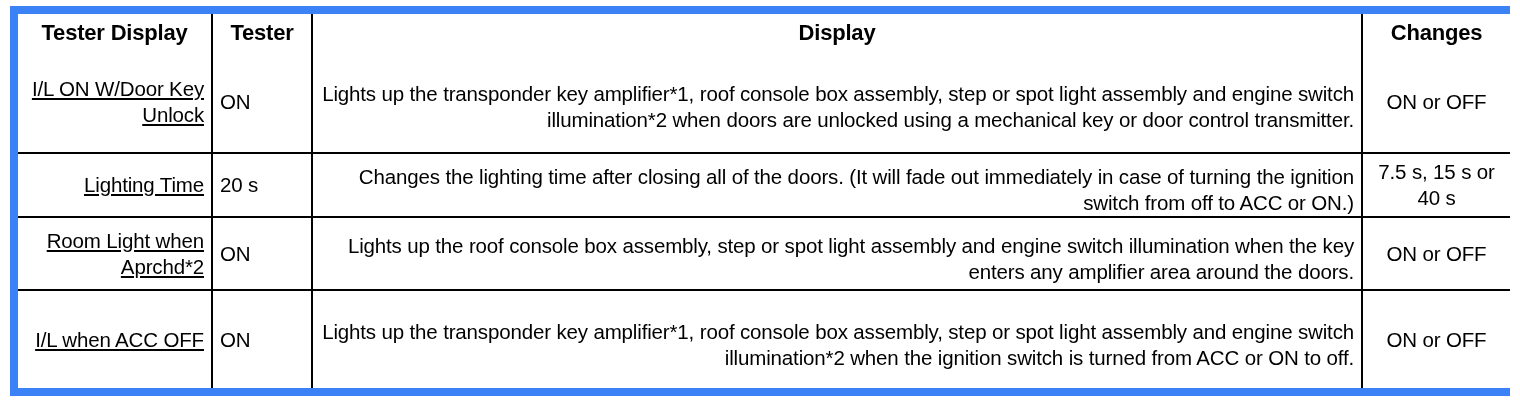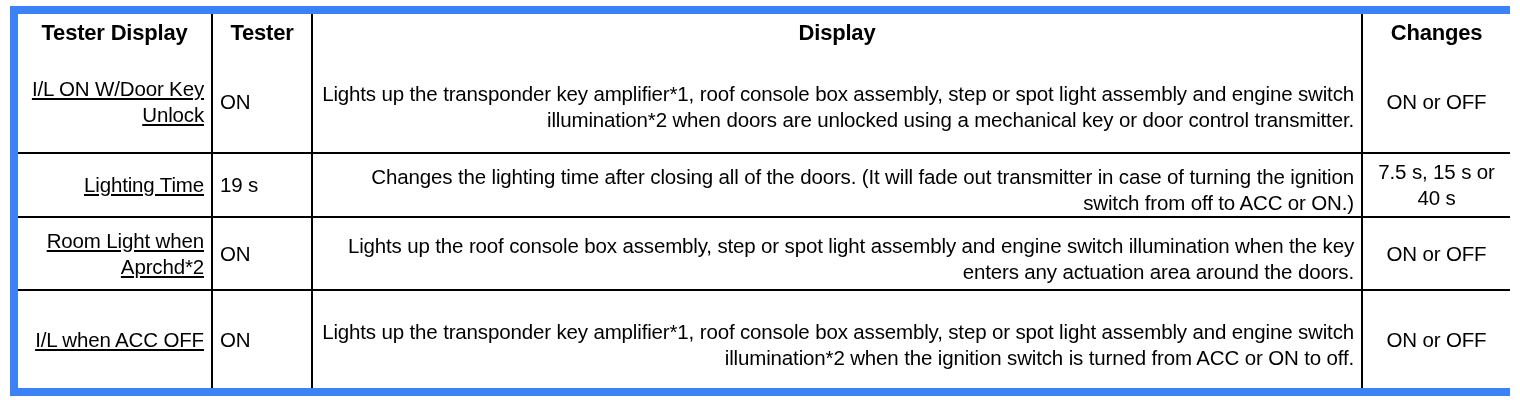--- a/index.html
+++ b/index.html
@@ -117,38 +117,38 @@
         </td>
         <td class="cell-setting">
           <div class="cell-pad">ON or OFF</div>
         </td>
       </tr>
       <tr class="r-mid">
         <td class="cell-display">
           <div class="cell-pad">Lighting Time</div>
         </td>
         <td class="cell-default">
-          <div class="cell-pad">19 s</div>
+          <div class="cell-pad">20 s</div>
         </td>
         <td class="cell-contents">
-          <div class="cell-pad">Changes the lighting time after closing all of the doors. (It will fade out transmitter in case of turning the ignition switch from off to ACC or ON.)</div>
+          <div class="cell-pad">Changes the lighting time after closing all of the doors. (It will fade out immediately in case of turning the ignition switch from off to ACC or ON.)</div>
         </td>
         <td class="cell-setting">
           <div class="cell-pad">7.5 s, 15 s or 40 s</div>
         </td>
       </tr>
       <tr class="r-mid2">
         <td class="cell-display">
           <div class="cell-pad">Room Light when Aprchd*2</div>
         </td>
         <td class="cell-default">
           <div class="cell-pad">ON</div>
         </td>
         <td class="cell-contents">
-          <div class="cell-pad">Lights up the roof console box assembly, step or spot light assembly and engine switch illumination when the key enters any actuation area around the doors.</div>
+          <div class="cell-pad">Lights up the roof console box assembly, step or spot light assembly and engine switch illumination when the key enters any amplifier area around the doors.</div>
         </td>
         <td class="cell-setting">
           <div class="cell-pad">ON or OFF</div>
         </td>
       </tr>
       <tr class="r-tall2">
         <td class="cell-display">
           <div class="cell-pad">I/L when ACC OFF</div>
         </td>
         <td class="cell-default">

